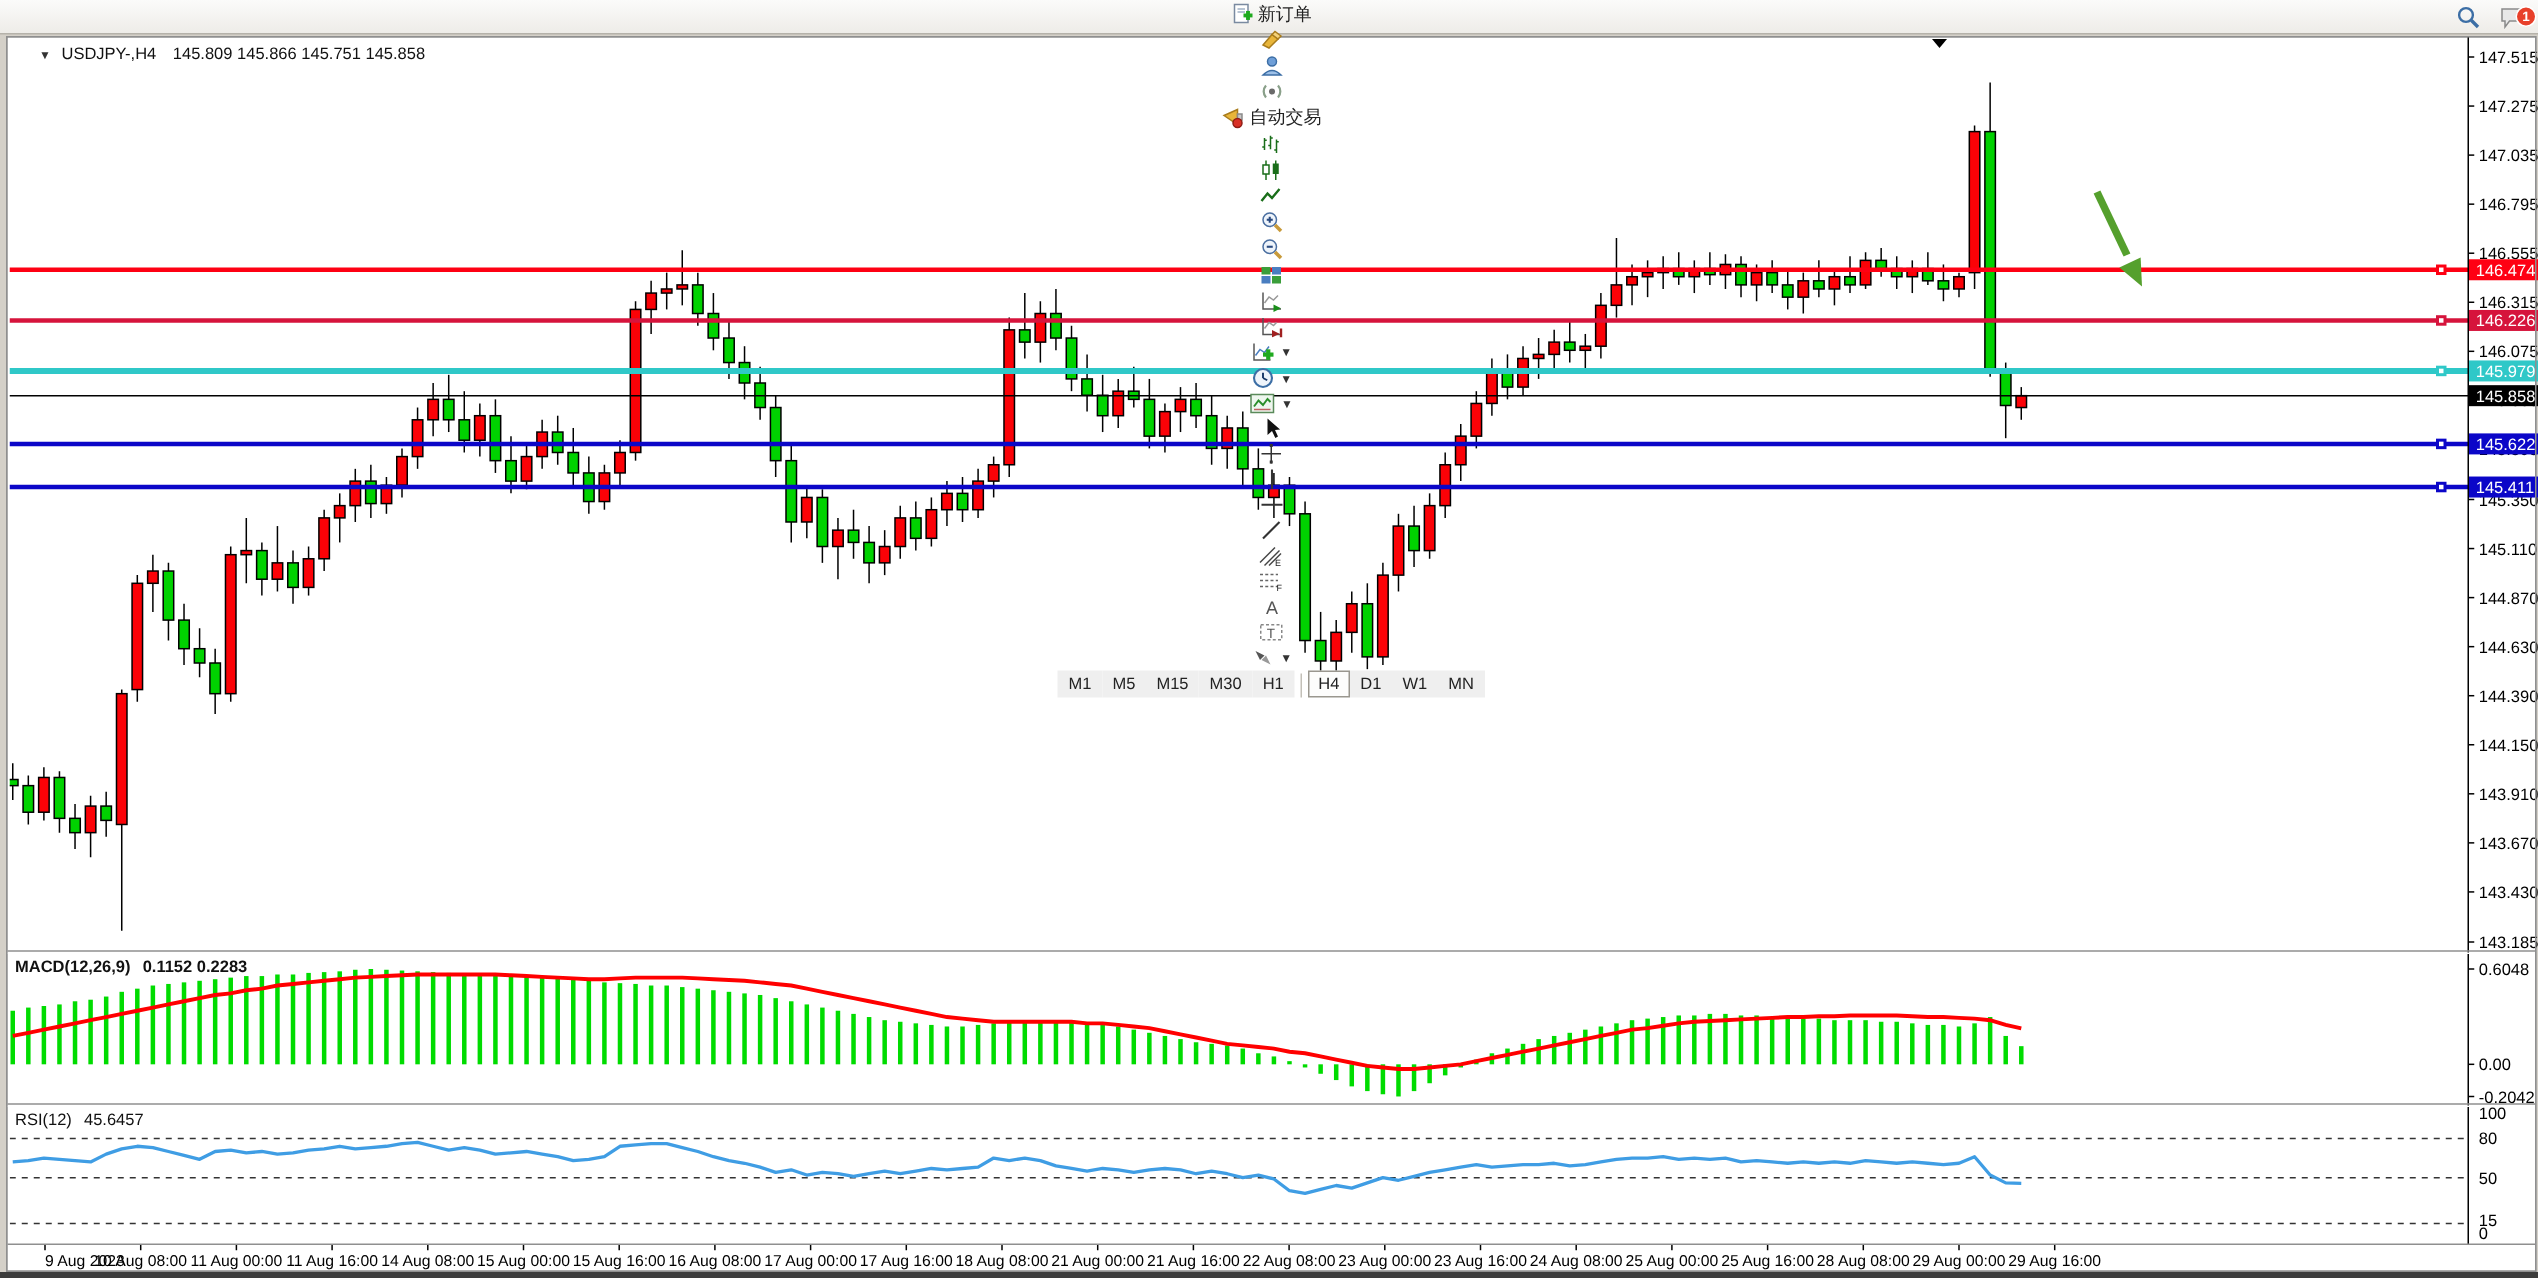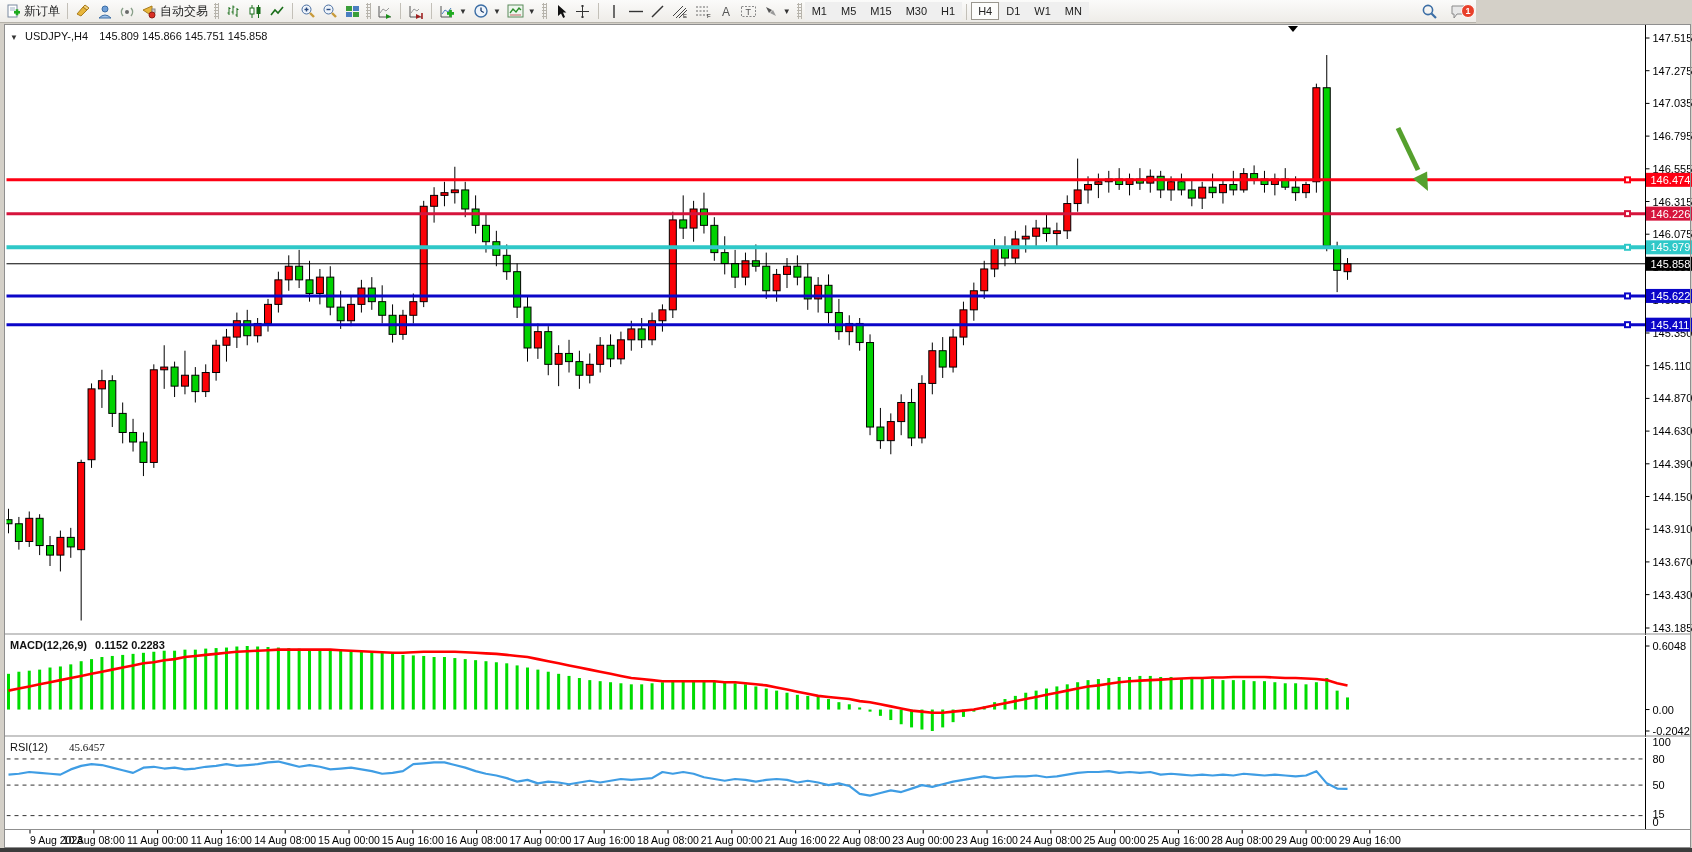--- a/index.html
+++ b/index.html
@@ -1,21 +1,21 @@
 <!DOCTYPE html>
 <html><head>
 <meta charset="utf-8">
 <style>
   html,body{margin:0;padding:0;width:1692px;height:852px;overflow:hidden;
     background:#d4d0c8;font-family:"Liberation Sans",sans-serif;}
   #stage{position:relative;width:1692px;height:852px;}
   
-  #toolbar{position:absolute;left:0;top:0;width:1476px;height:23px;
+  #toolbar{position:absolute;left:0;top:0;width:1692px;height:23px;
     background:linear-gradient(#fbfbfa,#eeece8);border-bottom:1px solid #b5b2aa;
-    display:flex;align-items:center;padding-left:3px;box-sizing:border-box;z-index:30;}
+    display:flex;align-items:center;padding-left:3px;box-sizing:border-box;z-index:30;flex-direction:column;}
   .tbtn{height:20px;min-width:22px;display:flex;align-items:center;justify-content:center;
     gap:3px;border:1px solid transparent;background:transparent;padding:0 2px;
     font-size:12px;color:#222;cursor:default;}
   .tbtn svg{display:block;}
   .tsep{width:1px;height:16px;background:#c3c0b8;margin:0 4px;}
   .tgrip{width:5px;height:16px;margin:0 3px;
     background-image:radial-gradient(#b7b4ac 1px,transparent 1.2px);
     background-size:3px 3px;}
   .caret{font-size:8px;color:#333;margin-left:1px;}
   .tf{height:18px;padding:0 6px;font-size:11px;color:#222;border:1px solid transparent;
@@ -809,28 +809,28 @@
         <line x1="1645.5" y1="24" x2="1645.5" y2="829.5" stroke="#000"></line>
         <line x1="5" y1="634" x2="1690" y2="634" stroke="#8f8f8f"></line>
         <line x1="5" y1="635.5" x2="1690" y2="635.5" stroke="#fff"></line>
         <line x1="5" y1="736" x2="1690" y2="736" stroke="#8f8f8f"></line>
         <line x1="5" y1="737.5" x2="1690" y2="737.5" stroke="#fff"></line>
         <line x1="5" y1="829.5" x2="1690" y2="829.5" stroke="#8f8f8f"></line>
         <rect x="4.5" y="24.5" width="1686" height="823" fill="none" stroke="#8f8f8f"></rect>
       </g>
     </svg>
 
-<div class="overlay" style="left:10px;top:30px;">
+<div class="overlay" style="left:26px;top:30px;">
   <span style="font-size:8px;color:#333;">▼</span>
   <span style="margin-left:4px;">USDJPY-,H4</span>
   <span style="margin-left:8px;">145.809 145.866 145.751 145.858</span>
 </div>
 <div class="overlay" style="left:10px;top:639px;font-weight:bold;">
   <span>MACD(12,26,9)</span>
   <span style="margin-left:5px;">0.1152 0.2283</span>
 </div>
 <div class="overlay" style="left:10px;top:741px;">
   <span>RSI(12)</span>
-  <span style="margin-left:18px;font-family:Liberation Serif, serif;">45.6457</span>
+  <span style="margin-left:5px;">45.6457</span>
 </div>
 
 <div id="bottomstrip"></div>
 </div>
 
 </body></html>

